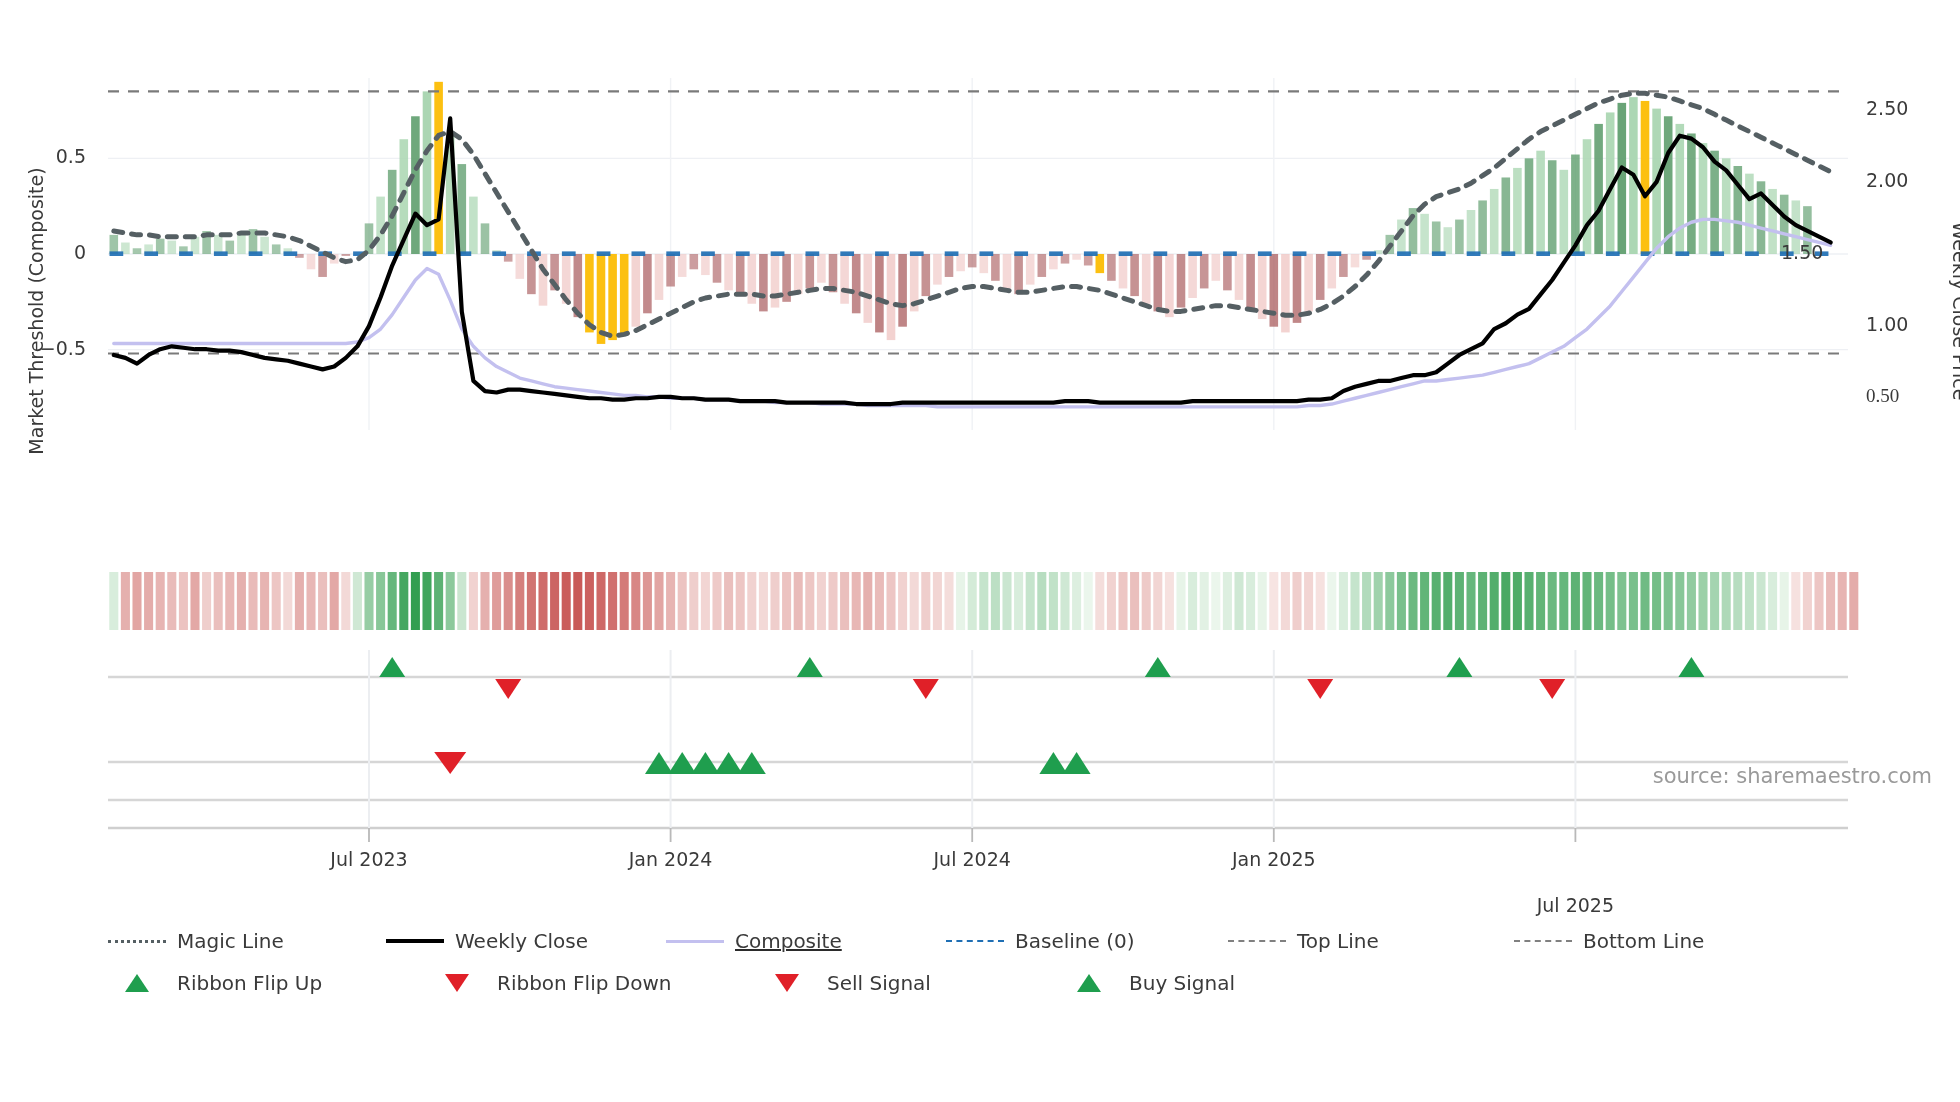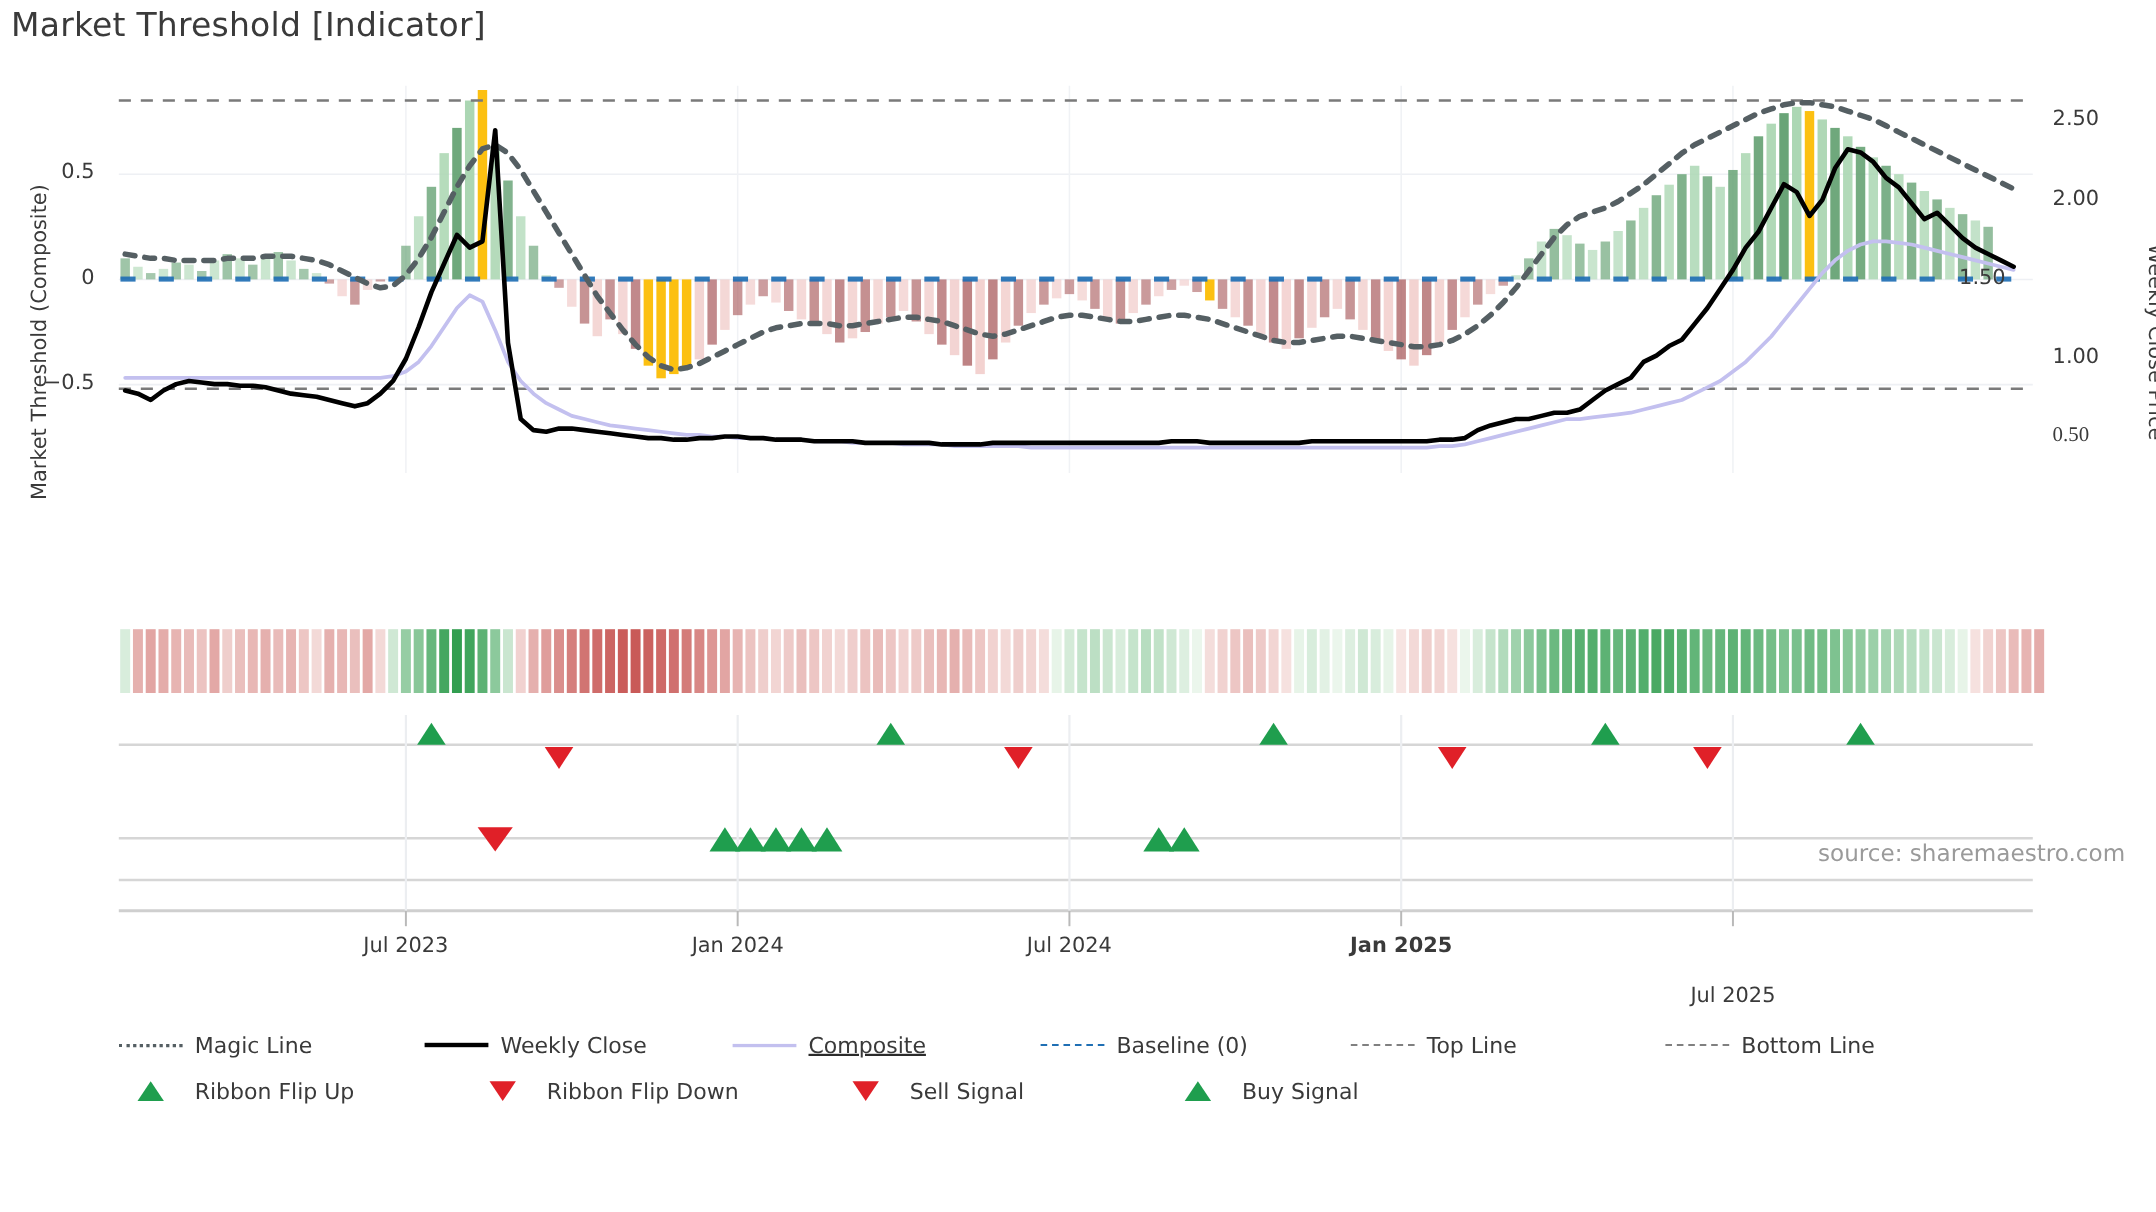--- a/index.html
+++ b/index.html
@@ -8,39 +8,38 @@
   #page-title{position:absolute;left:10px;top:6px;font-size:30px;color:#3a3a3a;letter-spacing:.2px;white-space:nowrap;}
   .axis-title{position:absolute;font-size:19px;color:#3a3a3a;white-space:nowrap;}
   #ylabel-left{left:-164px;top:300px;width:400px;text-align:center;transform:rotate(-90deg);}
   #ylabel-right{left:1760px;top:300px;width:400px;text-align:center;transform:rotate(90deg);}
   .tick{position:absolute;font-size:19px;color:#3a3a3a;white-space:nowrap;}
   .tick-left{text-align:right;width:80px;}
   .tick-right{text-align:left;width:90px;}
   .tick-x{text-align:center;width:160px;font-size:19px;}
   svg{position:absolute;left:0;top:0;overflow:visible;}
   #legend{position:absolute;left:108px;top:920px;width:1760px;}
-  .legend-row{display:flex;align-items:flex-end;height:42px;}
+  .legend-row{display:flex;align-items:center;height:42px;}
   .legend-item{display:flex;align-items:center;margin-right:10px;}
   .legend-label{font-size:20px;color:#3a3a3a;white-space:nowrap;margin-left:11px;}
   .lg-key{width:58px;height:20px;display:flex;align-items:center;justify-content:center;}
   .ln{width:58px;height:0;border-top-width:3px;border-top-style:solid;}
   .ln.dot{border-top-style:dotted;border-top-width:3px;border-color:#555f63;}
   .ln.dash{border-top-style:dashed;border-top-width:2px;}
   .ln.solid-black{border-top:4px solid #000000;}
   .ln.solid-purple{border-top:3px solid #c3c0ef;}
   .tri-up{width:0;height:0;border-left:12px solid transparent;border-right:12px solid transparent;border-bottom:18px solid #1f9e4e;}
   .tri-dn{width:0;height:0;border-left:12px solid transparent;border-right:12px solid transparent;border-top:18px solid #e02028;}
   #source{position:absolute;font-size:21px;color:#9a9a9a;white-space:nowrap;right:28px;top:764px;text-align:center;}
 </style>
 </head>
 <body>
 
 <div class="root">
 
-  <div id="page-title">Market Threshold [Indicator]</div>
 
   <div class="axis-title" id="ylabel-left">Market Threshold (Composite)</div>
   <div class="axis-title" id="ylabel-right">Weekly Close Price</div>
 
   <div id="source">source: sharemaestro.com</div>
 
   <svg id="plot" width="1960" height="1102">
       <line x1="108" x2="1848" y1="158.34782608695656" y2="158.34782608695656" stroke="#eef0f4" stroke-width="1.4"></line>
       <line x1="108" x2="1848" y1="254" y2="254" stroke="#eef0f4" stroke-width="1.4"></line>
       <line x1="108" x2="1848" y1="349.6521739130435" y2="349.6521739130435" stroke="#eef0f4" stroke-width="1.4"></line>
@@ -447,21 +446,21 @@
       <div class="tick tick-right" style="left: 1866px; top: 96.7377px;">2.50</div>
       <div class="tick tick-right" style="left: 1866px; top: 168.869px;">2.00</div>
       <div class="tick tick-right" style="left: 1765px; top: 241px; margin-left: 16px;">1.50</div>
       <div class="tick tick-right" style="left: 1866px; top: 313.131px;">1.00</div>
       <div class="tick tick-right" style="left: 1866px; top: 385.262px; font-family: Liberation Serif, serif;">0.50</div>
     </div>
   <div id="ticks-x">
       <div class="tick tick-x" style="left: 289px; top: 848px;">Jul 2023</div>
       <div class="tick tick-x" style="left: 590.6px; top: 848px;">Jan 2024</div>
       <div class="tick tick-x" style="left: 892.2px; top: 848px;">Jul 2024</div>
-      <div class="tick tick-x" style="left: 1193.8px; top: 848px; font-weight: bold;">Jan 2025</div>
+      <div class="tick tick-x" style="left: 1193.8px; top: 848px;">Jan 2025</div>
       <div class="tick tick-x" style="left: 1495.4px; top: 848px; margin-top: 46px;">Jul 2025</div>
     </div>
 
   <div id="legend">
     <div class="legend-row" id="legend-row-1">
         <div class="legend-item" style="width: 268px;">
           <div class="lg-key">
             <div class="ln dot" style="border-top-color: rgb(85, 95, 99);"></div>
           </div>
           <span class="legend-label">Magic Line</span>

